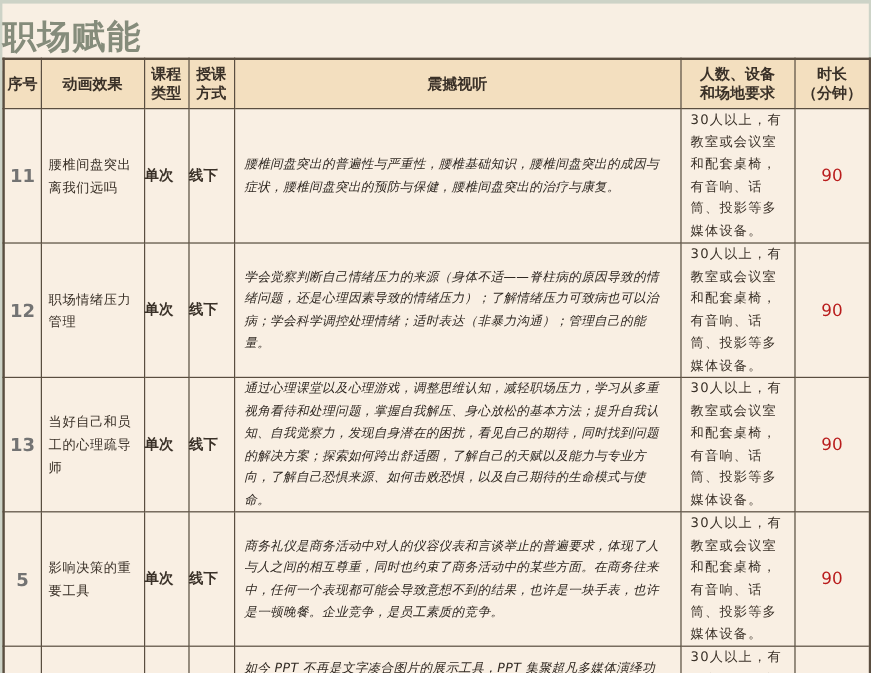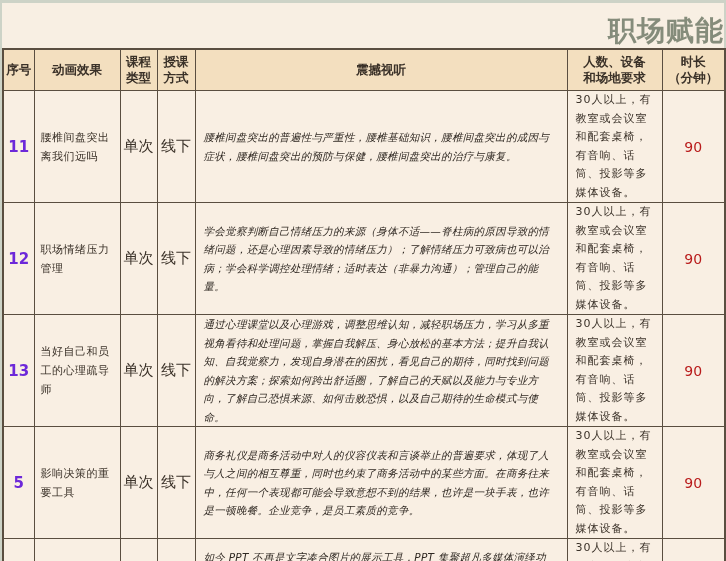--- a/index.html
+++ b/index.html
@@ -17,21 +17,21 @@
     }
     .title-bar {
       position: absolute;
       left: 2px;
       top: 3px;
       width: 722px;
       height: 56px;
       background: #f8efe3;
       display: flex;
       align-items: center;
-      justify-content: flex-end;
+      justify-content: flex-start;
     }
     .title-text {
       font-size: 28px;
       font-weight: bold;
       color: #858c7b;
       letter-spacing: 1px;
     }
     table.course-table {
       position: absolute;
       left: 2px;
@@ -55,33 +55,34 @@
       text-align: center;
       line-height: 16px;
     }
     .course-table tbody td {
       background: #f9efe3;
     }
     td.num {
       text-align: center;
       font-size: 15px;
       font-weight: bold;
-      color: #6d28d9;
+      color: #737373;
     }
     td.name {
       font-size: 11px;
       line-height: 19px;
       padding: 12px 6px;
       color: #3a3128;
       letter-spacing: 0.5px;
     }
     td.type, td.mode {
-      text-align: center;
-      font-size: 15px;
+      text-align: left;
+      font-size: 12px;
       color: #3a3128;
+      font-weight: bold;
     }
     td.intro {
       font-size: 10.5px;
       line-height: 18.5px;
       padding: 0 10px 0 8px;
       color: #2f2822;
       letter-spacing: 0.3px;
       font-style: italic;
     }
     td.req {

